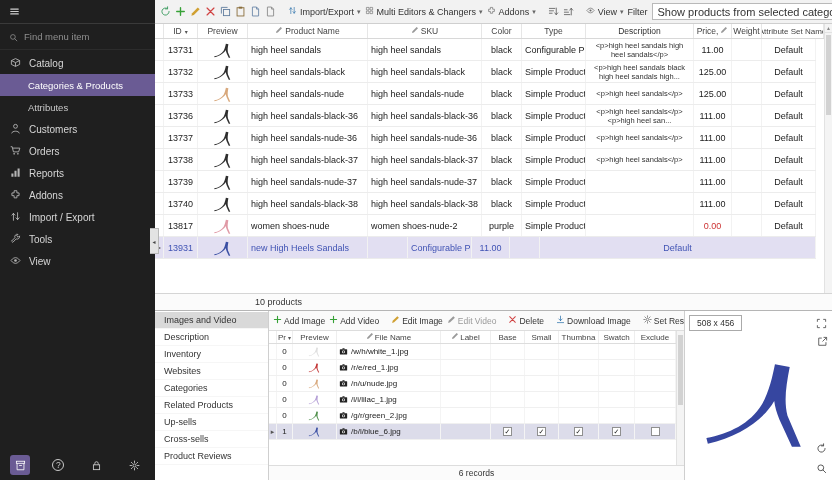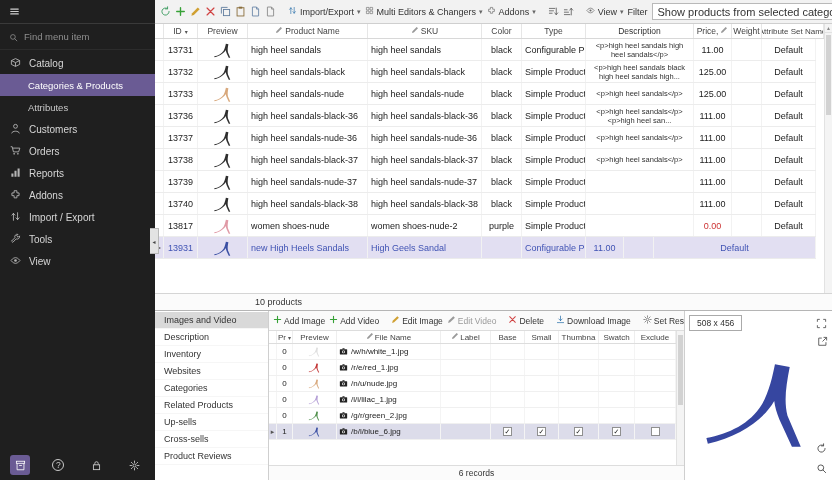--- a/index.html
+++ b/index.html
@@ -608,21 +608,20 @@
         </div>
         <div class="r sel">
           <div class="c w-sel"></div>
           <div class="c w-id">13931</div>
           <div class="c w-prev">
               <svg class="shoe" style="color: rgb(58, 79, 163);">
                 <use href="#i-shoe"></use>
               </svg>
             </div>
           <div class="c w-name">new High Heels Sandals</div>
-          <div class="c w-sku">High Geels Sandal</div>
           <div class="c w-color"></div>
           <div class="c w-type">Configurable Product</div>
           <div class="c w-price">11.00</div>
           <div class="c w-weight"></div>
           <div class="c w-attr">Default</div>
         </div>
       </div>
 
       <div class="g-fill"></div>
       <div class="g-footer">

